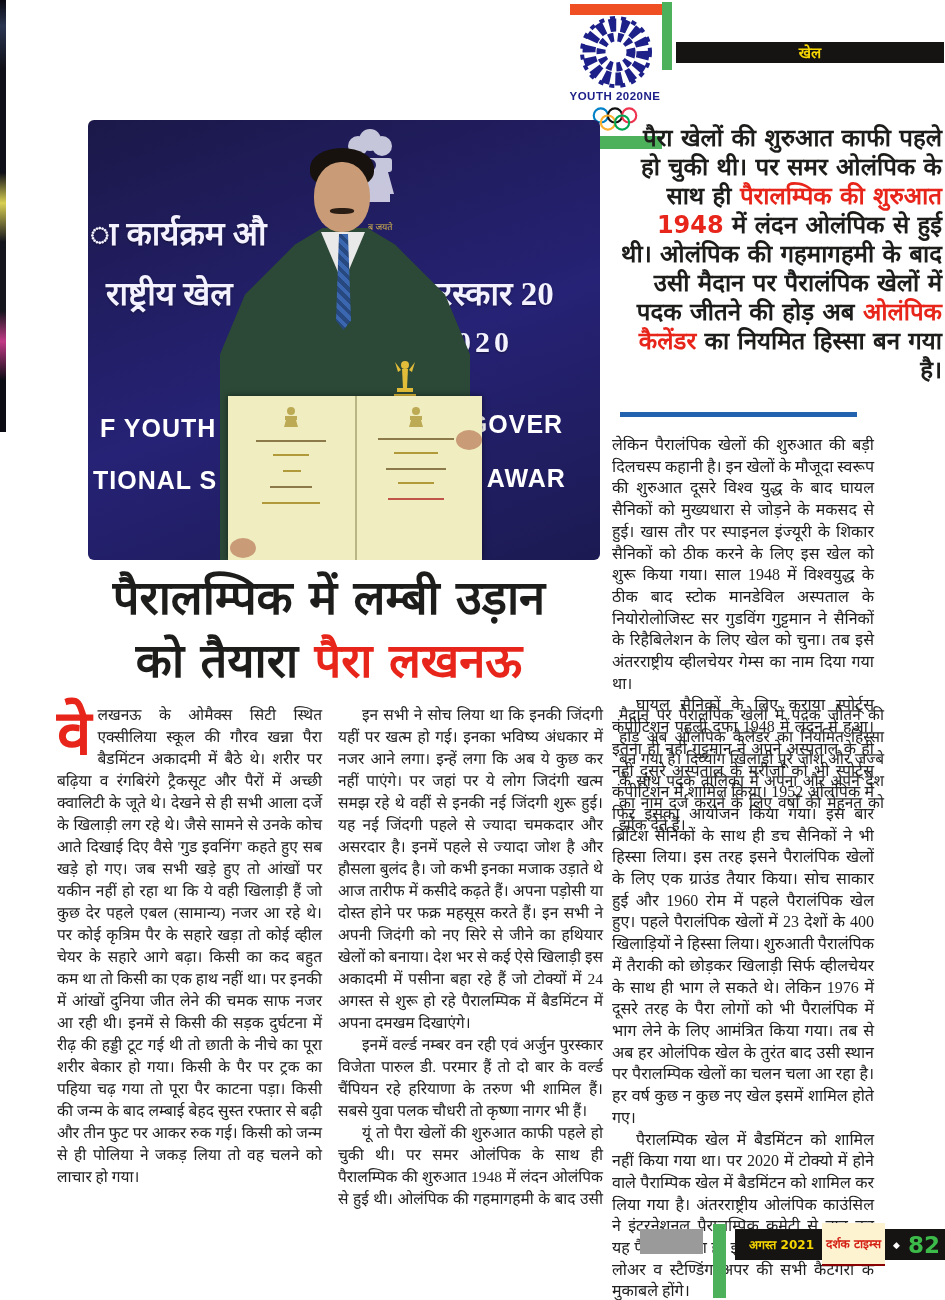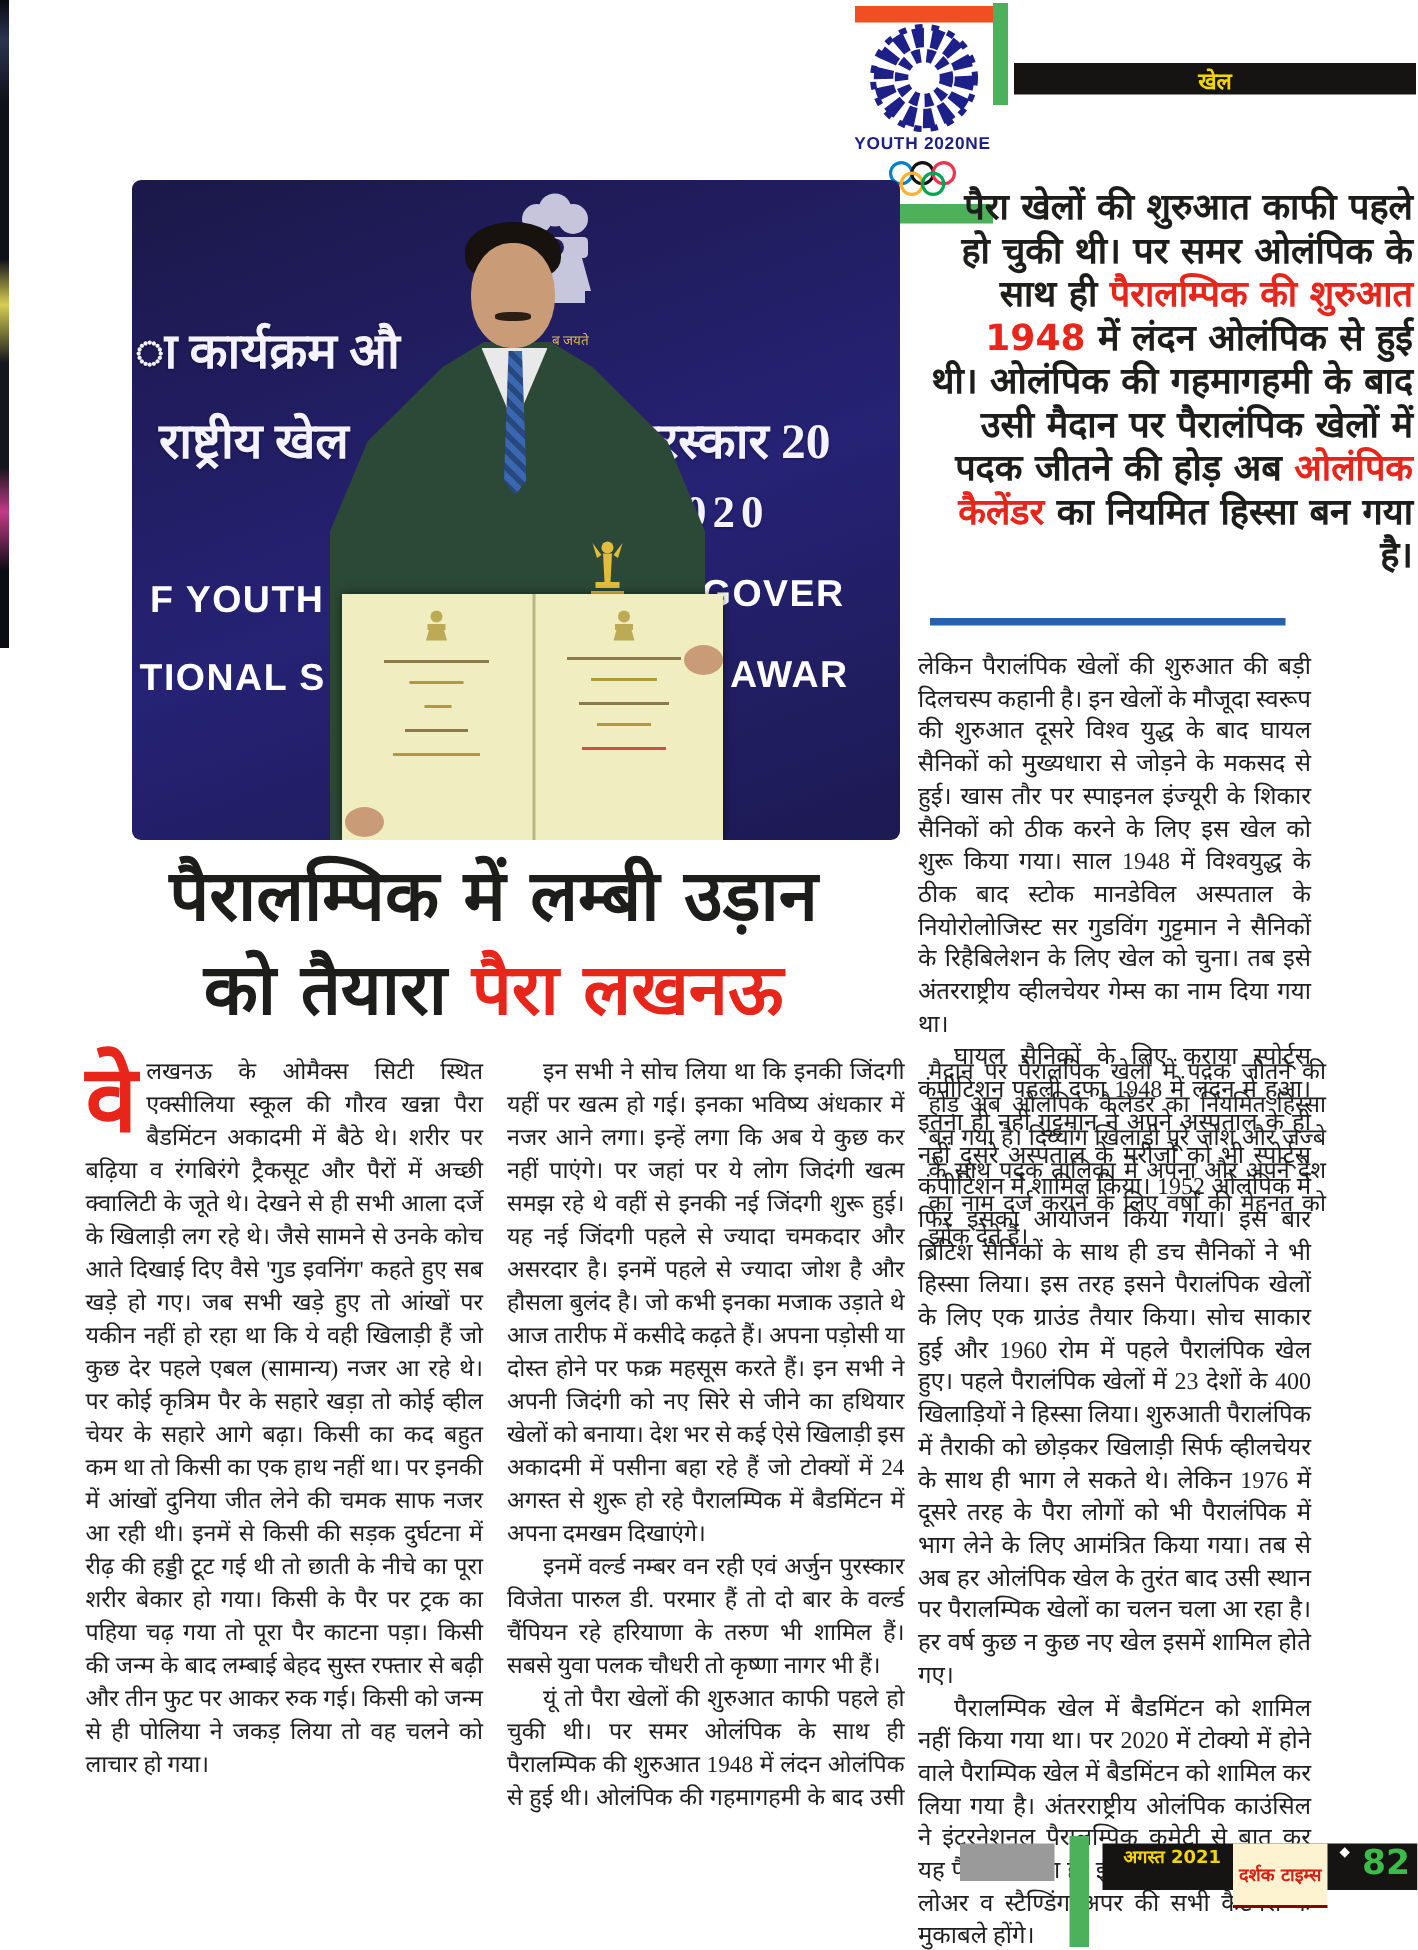--- a/index.html
+++ b/index.html
@@ -9,21 +9,21 @@
 
   
   #left-strip{left:0;top:0;width:6px;height:432px;
     background:linear-gradient(180deg,#0a0a12 0%,#2a3550 6%,#101018 16%,#101018 40%,
       #d8cf52 47%,#15151d 56%,#15151d 72%,#c23a86 79%,#0c0c14 88%,#0c0c14 100%);}
 
   
   #orange-bar{left:570px;top:4px;width:94px;height:11px;background:#f04e23;}
   #green-vbar-top{left:662px;top:2px;width:10px;height:68px;background:#4db05b;}
   #section-bar{left:676px;top:42px;width:268px;height:21px;background:#151412;
-    display:flex;align-items:center;justify-content:center;}
+    display:flex;align-items:flex-start;justify-content:center;}
   #section-bar span{color:#f5d500;font-weight:bold;font-size:15px;
     font-family:"DejaVu Sans",sans-serif;}
   #tokyo-emblem{left:578px;top:14px;width:76px;height:76px;}
   #tokyo-text{left:566px;top:90px;width:98px;text-align:center;color:#1d2088;
     font-family:"Liberation Sans",sans-serif;font-weight:bold;font-size:11.5px;letter-spacing:.5px;}
   #olympic-rings{left:588px;top:106px;width:54px;height:26px;}
   #green-hbar{left:566px;top:136px;width:96px;height:13px;background:#4db05b;}
 
   
   #pullquote{left:618px;top:124px;width:324px;text-align:right;
@@ -31,21 +31,21 @@
     line-height:29px;color:#1d1d1b;}
   .red{color:#e8251a;}
   #blue-rule{left:620px;top:412px;width:237px;height:5px;background:#2262ae;}
 
   
   #photo{left:88px;top:120px;width:512px;height:440px;overflow:hidden;border-radius:6px;
     background:linear-gradient(160deg,#1b1849 0%,#262275 55%,#1c1a52 100%);}
   .banner-txt{position:absolute;color:#f4f2ff;font-weight:bold;white-space:nowrap;
     font-size:33px;text-shadow:0 1px 2px rgba(0,0,0,.4);}
   .eng-txt{position:absolute;color:#ffffff;font-family:"Liberation Sans",sans-serif;
-    font-weight:bold;font-size:25px;letter-spacing:1px;white-space:nowrap;}
+    font-weight:bold;font-size:25px;letter-spacing:1px;white-space:nowrap;margin-top:28px;}
   #emblem-silhouette{position:absolute;left:250px;top:4px;width:64px;height:96px;opacity:.9;}
   #emblem-caption{position:absolute;left:280px;top:100px;color:#d8b94a;font-size:9px;}
   #man-hair{position:absolute;left:222px;top:28px;width:64px;height:40px;border-radius:50% 50% 40% 40%;background:#17120d;}
   #man-face{position:absolute;left:226px;top:42px;width:56px;height:70px;border-radius:48%;background:#c99b77;}
   #man-mustache{position:absolute;left:242px;top:88px;width:24px;height:6px;border-radius:40%;background:#2a1d14;}
   #man-suit{position:absolute;left:132px;top:108px;width:250px;height:332px;background:#2c4836;
     clip-path:polygon(41% 0%,59% 0%,70% 5%,90% 20%,100% 38%,100% 100%,0% 100%,0% 38%,10% 20%,30% 5%);}
   #man-shirt{position:absolute;left:233px;top:112px;width:44px;height:52px;background:#e9e9e9;
     clip-path:polygon(0 0,100% 0,50% 100%);}
   #man-tie{position:absolute;left:248px;top:114px;width:15px;height:96px;
@@ -78,21 +78,21 @@
   
   #right-col{left:612px;top:434px;width:262px;font-size:16px;line-height:21.7px;
     text-align:justify;color:#1f1f1f;}
   #right-col p{margin:0;}
   #right-col p.indent{text-indent:24px;}
 
   
   #footer-gray{left:640px;top:1229px;width:63px;height:25px;background:#9a9a9a;}
   #footer-green{left:713px;top:1224px;width:13px;height:74px;background:#4db05b;}
   #footer-bar{left:735px;top:1229px;width:210px;height:31px;background:#151412;
-    display:flex;align-items:flex-start;gap:8px;padding-left:14px;box-sizing:border-box;}
+    display:flex;align-items:center;gap:8px;padding-left:14px;box-sizing:border-box;}
   #footer-month{color:#f5d500;font-weight:bold;font-size:12px;
     font-family:"DejaVu Sans",sans-serif;}
   #footer-brand{background:#fdf3d0;color:#d42015;font-weight:bold;font-size:12px;
     padding:12px 4px;border-bottom:2px solid #8b0000;font-family:"DejaVu Sans",sans-serif;}
   #footer-sep{color:#ffffff;font-size:9px;}
   #footer-page{color:#3dbb4a;font-weight:bold;font-size:23px;
     font-family:"DejaVu Sans",sans-serif;}
 </style>
 </head>
 <body>

